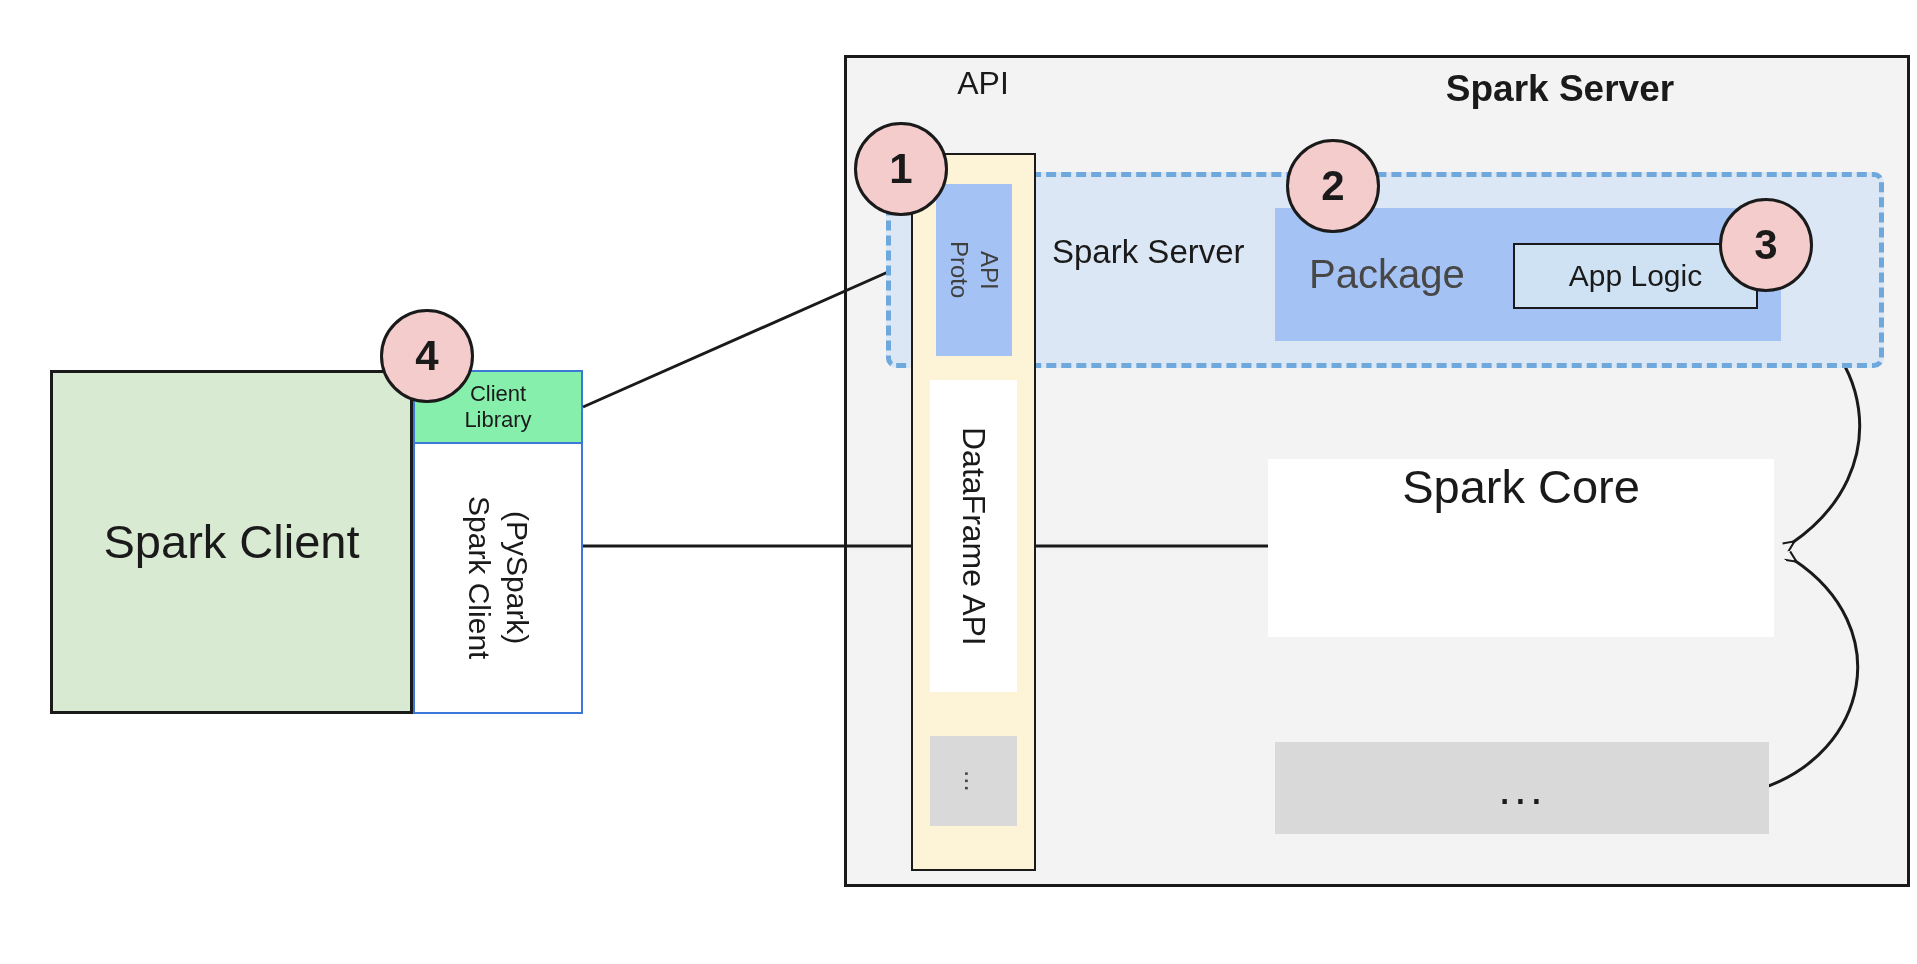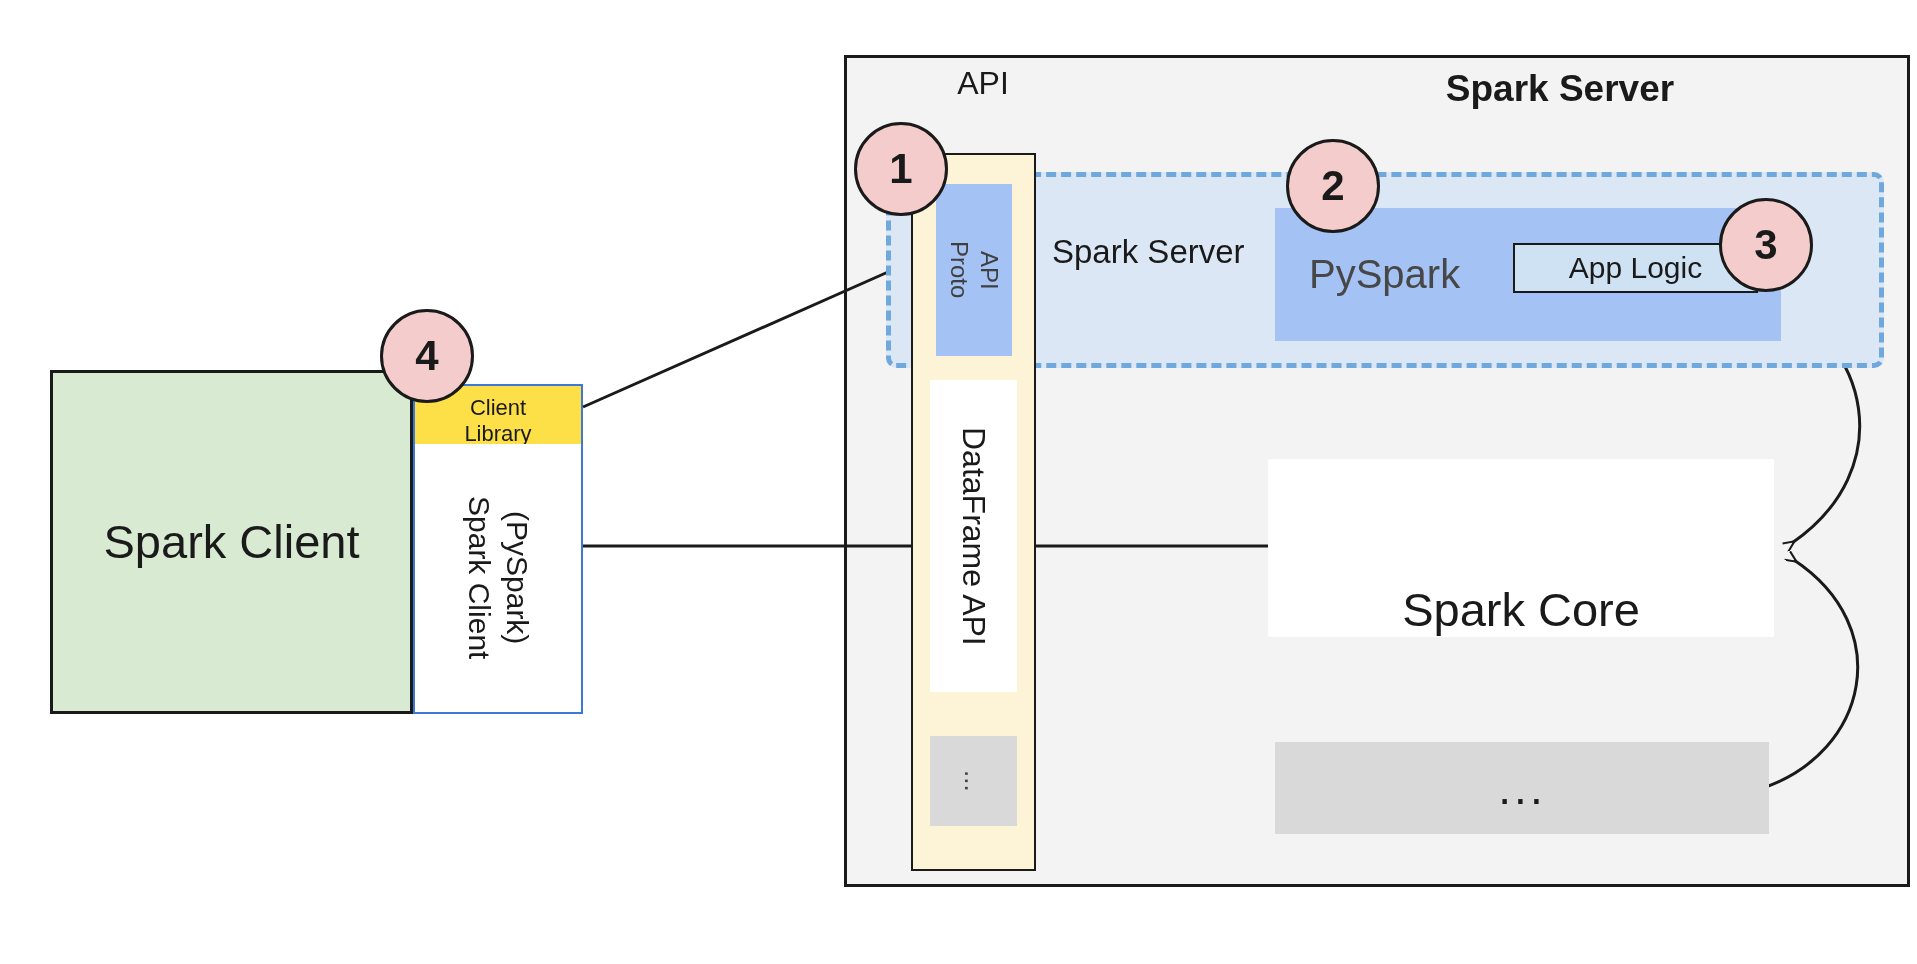--- a/index.html
+++ b/index.html
@@ -18,22 +18,22 @@
     left: 844px; top: 55px; width: 1066px; height: 832px;
     background: #f3f3f3; border: 3px solid #1a1a1a; z-index: 1;
   }
   #client-app {
     left: 50px; top: 370px; width: 363px; height: 344px;
     background: #d9ead3; border: 3px solid #1a1a1a; z-index: 1;
     display: flex; flex-direction: column; align-items: center; justify-content: center;
     font-size: 47px; line-height: 1.32; text-align: center;
   }
   #client-package {
-    left: 413px; top: 384px; width: 170px; height: 74px;
-    background: #fde047; border: 2px solid #3c78d8; z-index: 1;
+    left: 413px; top: 370px; width: 170px; height: 74px;
+    background: #86efac; border: 2px solid #3c78d8; z-index: 1;
     display: flex; flex-direction: column; align-items: center; justify-content: center;
     font-size: 22px; line-height: 1.2; text-align: center;
   }
   #spark-client {
     left: 413px; top: 444px; width: 170px; height: 270px;
     background: #ffffff; border: 2px solid #3c78d8; border-top: none; z-index: 1;
     display: flex; align-items: center; justify-content: center;
   }
 
   
@@ -75,29 +75,29 @@
     left: 1052px; top: 230px; width: 230px;
     font-size: 33px; line-height: 44px; z-index: 5;
   }
   #plugin-box {
     left: 1275px; top: 208px; width: 506px; height: 133px;
     background: #a4c2f4; z-index: 5;
     display: flex; align-items: center;
     font-size: 40px; color: #474747; padding-left: 34px;
   }
   #applogic-box {
-    left: 1513px; top: 243px; width: 245px; height: 50px;
+    left: 1513px; top: 243px; width: 245px; height: 66px;
     background: #cfe2f3; border: 2.5px solid #1a1a1a; z-index: 6;
     display: flex; align-items: center; justify-content: center;
     font-size: 30px;
   }
   #core-box {
     left: 1268px; top: 459px; width: 506px; height: 178px;
     background: #ffffff; z-index: 5;
-    display: flex; align-items: flex-end; justify-content: center;
+    display: flex; align-items: flex-start; justify-content: center;
     font-size: 47px;
   }
   #bottom-dots {
     left: 1275px; top: 742px; width: 494px; height: 92px;
     background: #d9d9d9; z-index: 5;
     display: flex; align-items: center; justify-content: center;
     font-size: 46px; letter-spacing: 3px;
   }
 
   
@@ -178,21 +178,21 @@
 
 <div class="abs" id="col-dots-box">
   <div class="vtext">...</div>
 </div>
 
 <div class="abs" id="library-label">
   <div>Spark Server</div>
 </div>
 
 <div class="abs" id="plugin-box">
-  <span>PySpark</span>
+  <span>Package</span>
 </div>
 
 <div class="abs" id="applogic-box">
   <span>App Logic</span>
 </div>
 
 <div class="abs" id="core-box">
   <span>Spark Core</span>
 </div>
 

